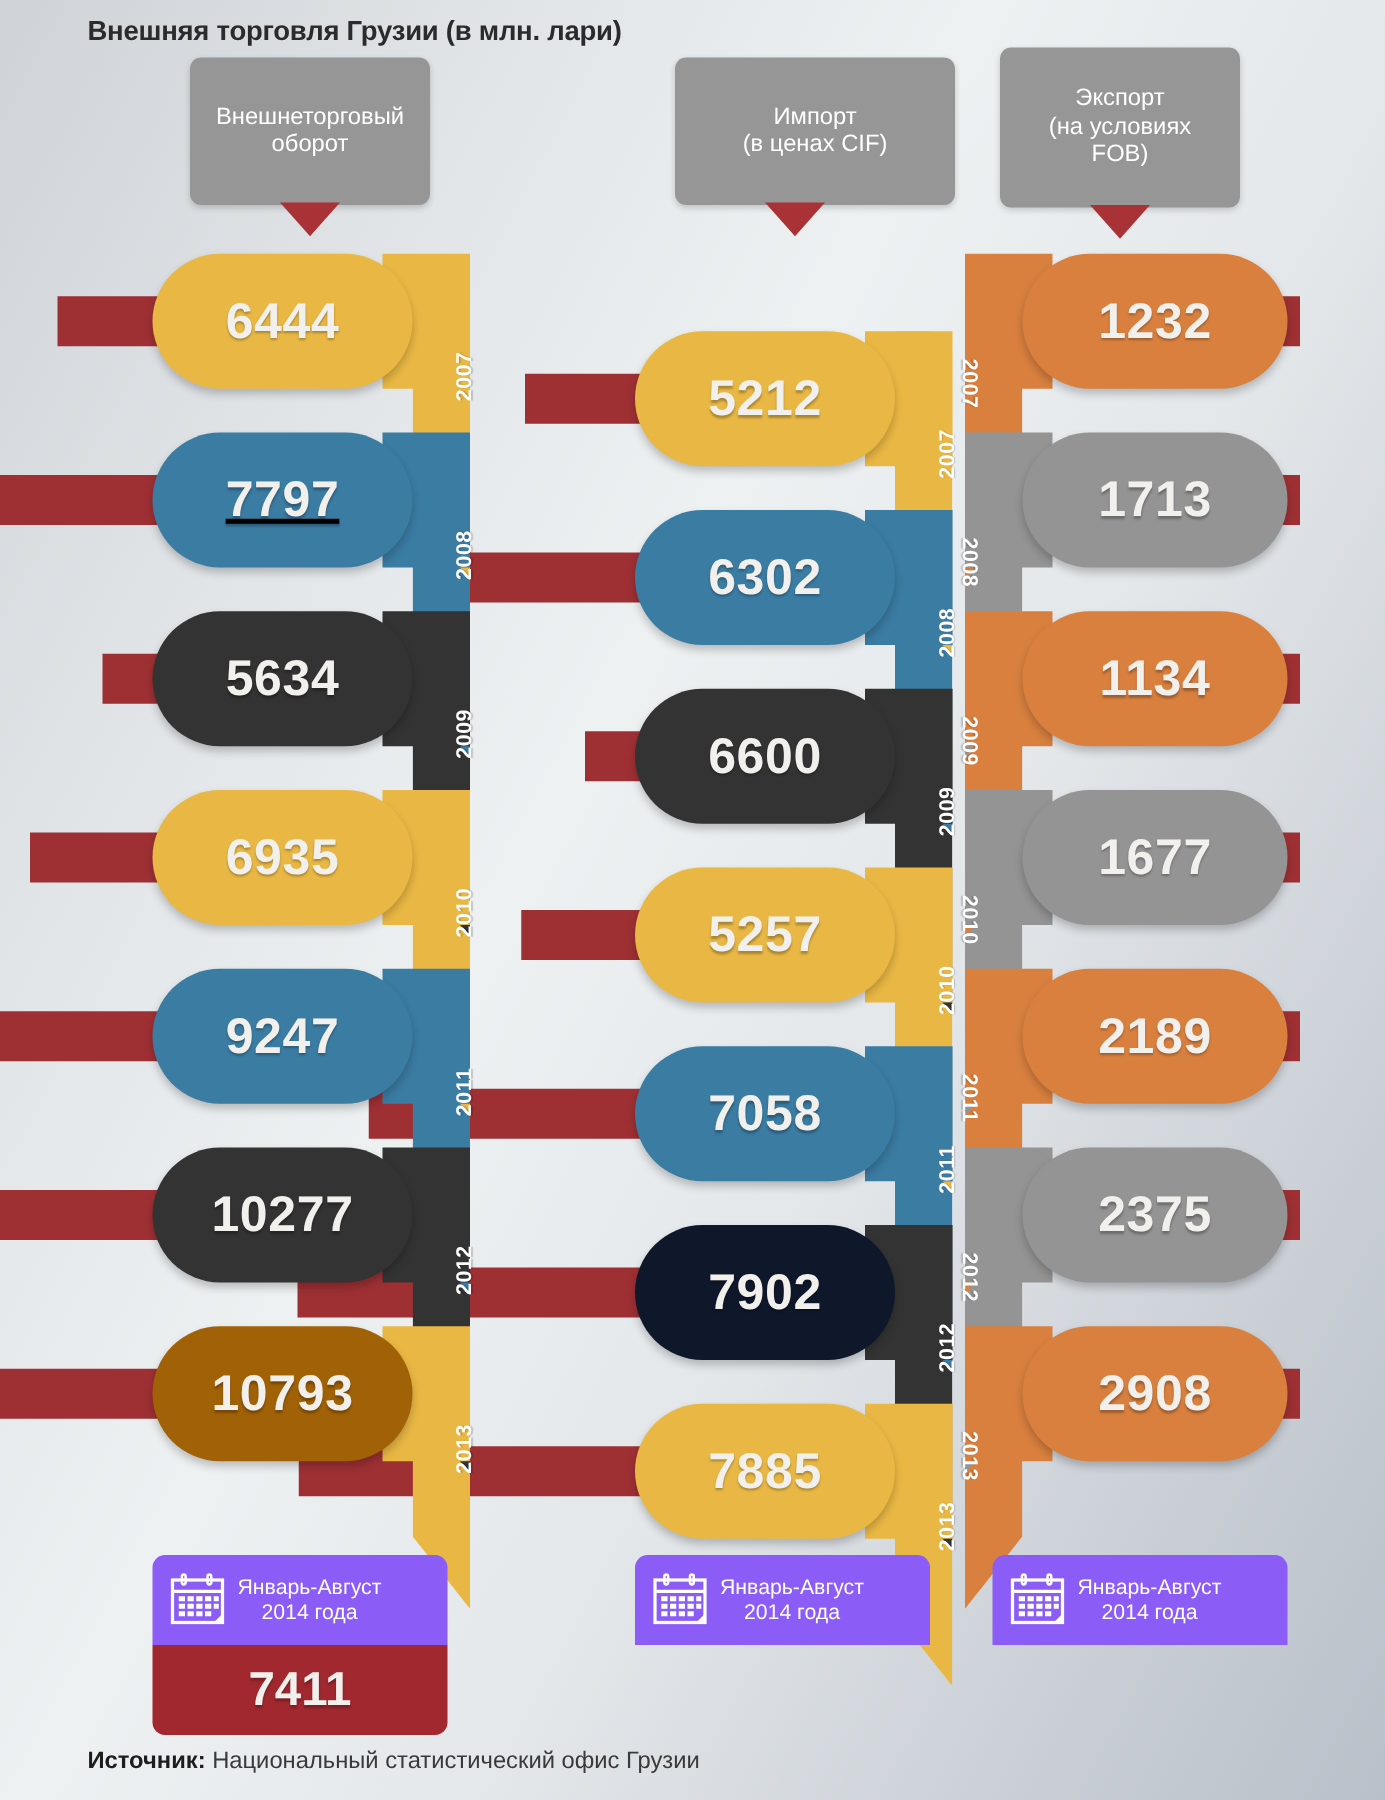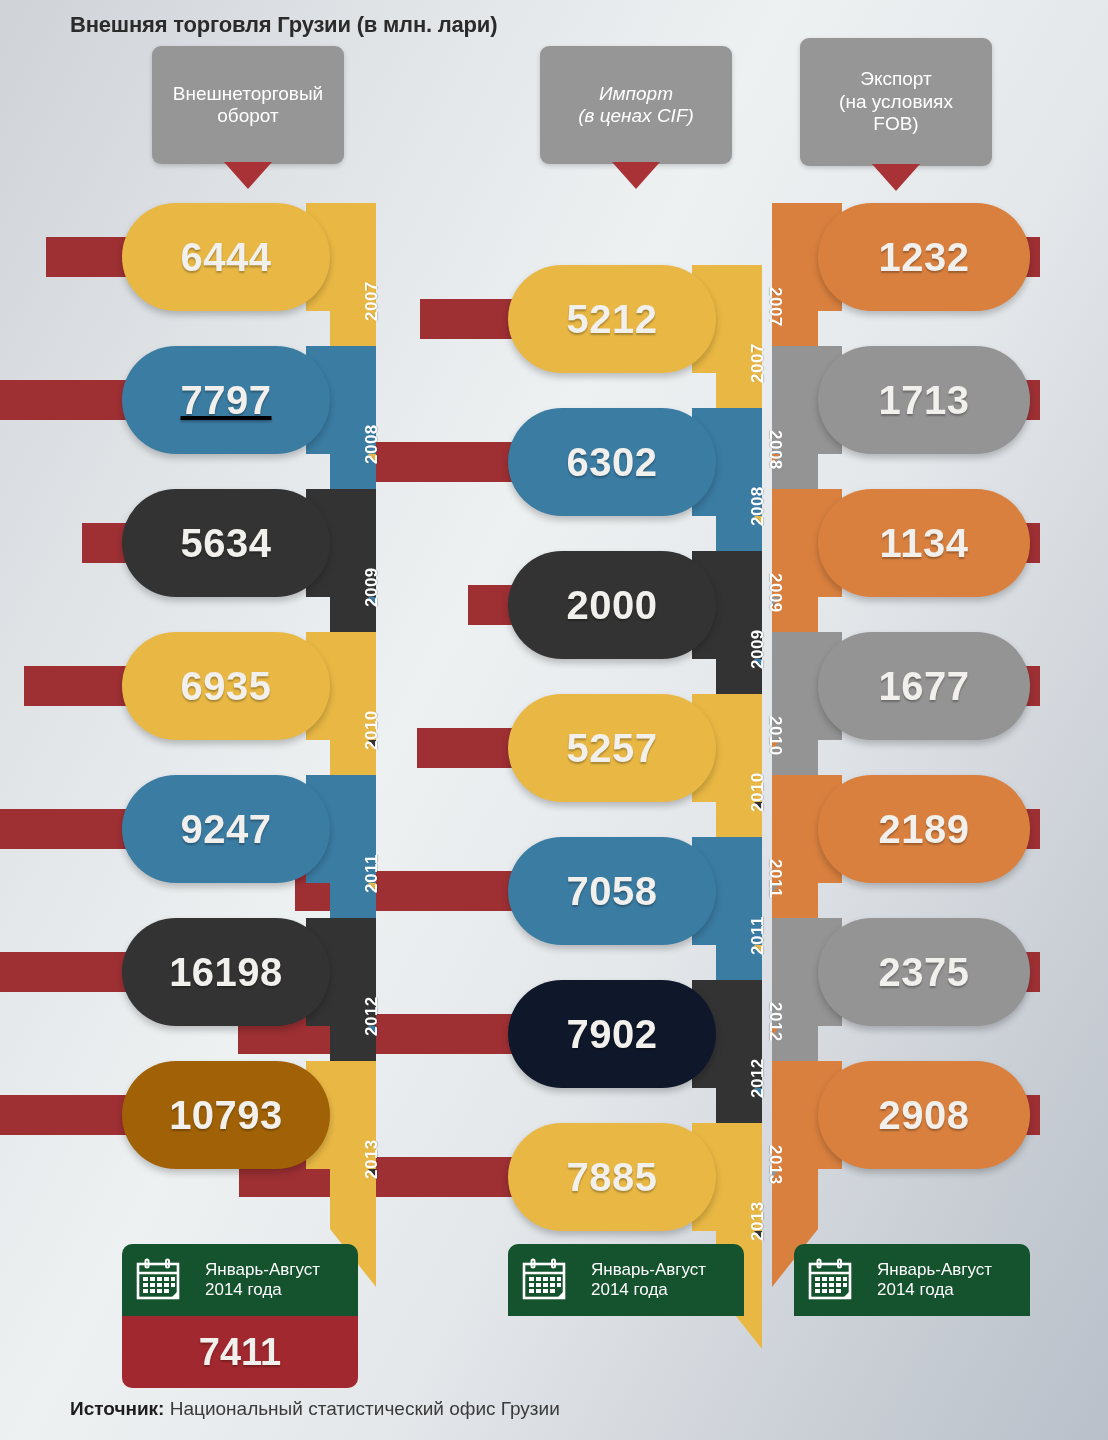--- a/index.html
+++ b/index.html
@@ -60,22 +60,22 @@
   }
   
   .elbow { position:absolute; }
 
   
   .tick { position:absolute; height:40px; background:#9e3034; }
 
   
   .badge { position:absolute; width:236px; }
   .badge-top {
-    background:#14532d; border-radius:10px 10px 0 0;
-    height:72px; display:flex; align-items:center; gap:24px; padding-left:13px;
+    background:#8b5cf6; border-radius:10px 10px 0 0;
+    height:72px; display:flex; align-items:center; gap:9px; padding-left:13px;text-align:center;
   }
   .badge-top .txt { color:#fff; font-size:17px; line-height:1.2; }
   .badge-bot {
     background:#a1282f; border-radius:0 0 10px 10px; height:72px;
     display:flex; align-items:center; justify-content:center;
   }
   .badge-bot .num {
     color:#f2f0ec; font-size:38px; font-weight:bold;
     text-shadow:0 2px 2px rgba(0,0,0,.25);
   }
@@ -125,21 +125,21 @@
         <div class="val">6935</div>
       </div>
       <div class="tick" style="top: 666px; width: 128.002px; z-index: 10; left: 23.9984px;"></div>
       <div class="elbow" style="top: 775px; height: 108px; width: 70px; background: rgb(59, 124, 163); z-index: 34; left: 306px;"></div>
       <div class="bar" style="top: 775px; left: 122px; width: 208px; background: rgb(59, 124, 163); z-index: 44;">
         <div class="val">9247</div>
       </div>
       <div class="tick" style="top: 809px; width: 231.076px; z-index: 10; left: -79.0758px;"></div>
       <div class="elbow" style="top: 918px; height: 108px; width: 70px; background: rgb(51, 51, 51); z-index: 35; left: 306px;"></div>
       <div class="bar" style="top: 918px; left: 122px; width: 208px; background: rgb(51, 51, 51); z-index: 45;">
-        <div class="val">16198</div>
+        <div class="val">10277</div>
       </div>
       <div class="tick" style="top: 952px; width: 276.996px; z-index: 10; left: -124.996px;"></div>
       <div class="elbow" style="top: 1061px; height: 108px; width: 70px; background: rgb(233, 184, 68); z-index: 36; left: 306px;"></div>
       <div class="bar" style="top: 1061px; left: 122px; width: 208px; background: #a16207; z-index: 46;">
         <div class="val">10793</div>
       </div>
       <div class="tick" style="top: 1095px; width: 300px; z-index: 10; left: -148px;"></div>
       <div class="badge" style="left: 122px; top: 1244px; z-index: 80;">
         <div class="badge-top">
           <svg class="cal" width="46" height="44" viewBox="0 0 46 44">
@@ -169,21 +169,21 @@
             <div>Январь-Август</div>
             <div>2014 года</div>
           </div>
         </div>
         <div class="badge-bot">
           <span class="num">7411</span>
         </div>
       </div>
     </div>
     <div class="col">
-      <div class="hdr" style="left: 540px; top: 46px; width: 192px; height: 118px; font-style: italic;">
+      <div class="hdr" style="left: 540px; top: 46px; width: 224px; height: 118px;">
         <div style="white-space: pre-line;">Импорт
 (в ценах CIF)</div>
       </div>
       <div class="hdr-arrow" style="left: 612px; top: 162px;"></div>
       <div class="spine-seg" style="left: 716px; top: 265px; height: 261px; background: rgb(233, 184, 68); z-index: 20; border-radius: 0px 20px 0px 0px; clip-path: polygon(0px 0px, 100% 0px, 100% 100%, 0px calc(100% - 58px));"></div>
       <div class="year rl" style="z-index: 60; left: 748px; top: 383px;">2007</div>
       <div class="spine-seg" style="left: 716px; top: 408px; height: 261px; background: rgb(59, 124, 163); z-index: 19; border-radius: 0px; clip-path: polygon(0px 0px, 100% 0px, 100% 100%, 0px calc(100% - 58px));"></div>
       <div class="year rl" style="z-index: 60; left: 748px; top: 526px;">2008</div>
       <div class="spine-seg" style="left: 716px; top: 551px; height: 261px; background: rgb(51, 51, 51); z-index: 18; border-radius: 0px; clip-path: polygon(0px 0px, 100% 0px, 100% 100%, 0px calc(100% - 58px));"></div>
       <div class="year rl" style="z-index: 60; left: 748px; top: 669px;">2009</div>
@@ -200,21 +200,21 @@
         <div class="val">5212</div>
       </div>
       <div class="tick" style="top: 299px; width: 118.136px; z-index: 10; left: 419.864px;"></div>
       <div class="elbow" style="top: 408px; height: 108px; width: 70px; background: rgb(59, 124, 163); z-index: 31; left: 692px;"></div>
       <div class="bar" style="top: 408px; left: 508px; width: 208px; background: rgb(59, 124, 163); z-index: 41; justify-content: center;">
         <div class="val">6302</div>
       </div>
       <div class="tick" style="top: 442px; width: 191.828px; z-index: 10; left: 346.172px;"></div>
       <div class="elbow" style="top: 551px; height: 108px; width: 70px; background: rgb(51, 51, 51); z-index: 32; left: 692px;"></div>
       <div class="bar" style="top: 551px; left: 508px; width: 208px; background: rgb(51, 51, 51); z-index: 42;">
-        <div class="val">2000</div>
+        <div class="val">6600</div>
       </div>
       <div class="tick" style="top: 585px; width: 70px; z-index: 10; left: 468px;"></div>
       <div class="elbow" style="top: 694px; height: 108px; width: 70px; background: rgb(233, 184, 68); z-index: 33; left: 692px;"></div>
       <div class="bar" style="top: 694px; left: 508px; width: 208px; background: rgb(233, 184, 68); z-index: 43;">
         <div class="val">5257</div>
       </div>
       <div class="tick" style="top: 728px; width: 121.179px; z-index: 10; left: 416.821px;"></div>
       <div class="elbow" style="top: 837px; height: 108px; width: 70px; background: rgb(59, 124, 163); z-index: 34; left: 692px;"></div>
       <div class="bar" style="top: 837px; left: 508px; width: 208px; background: rgb(59, 124, 163); z-index: 44;">
         <div class="val">7058</div>

